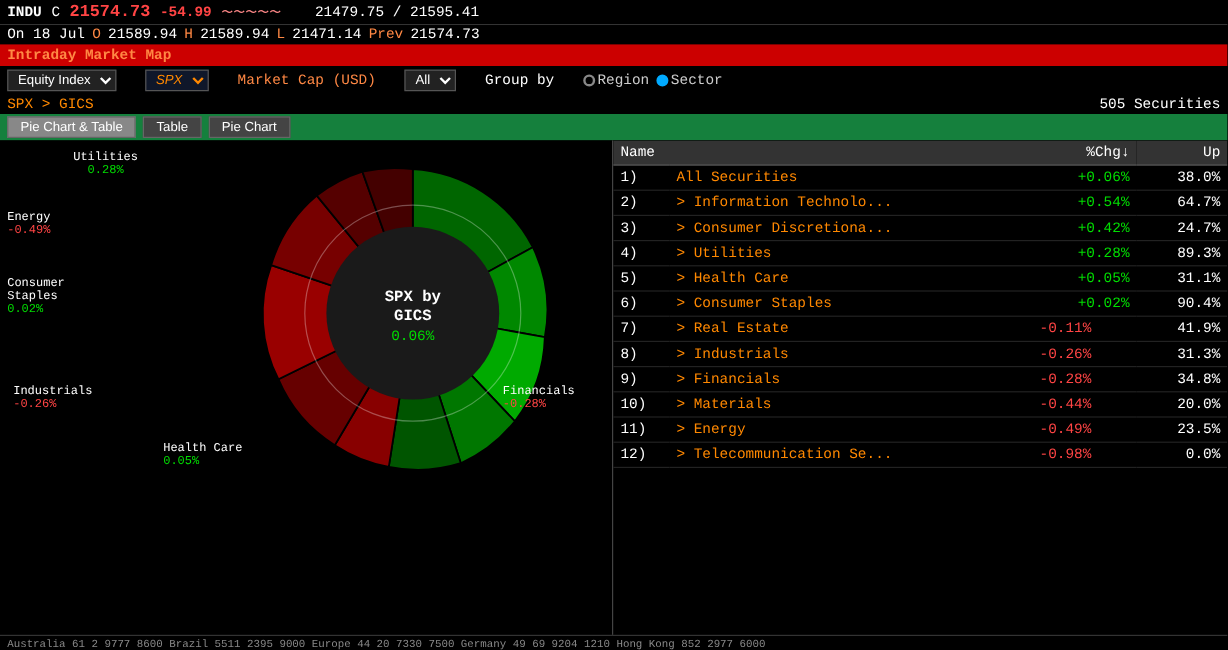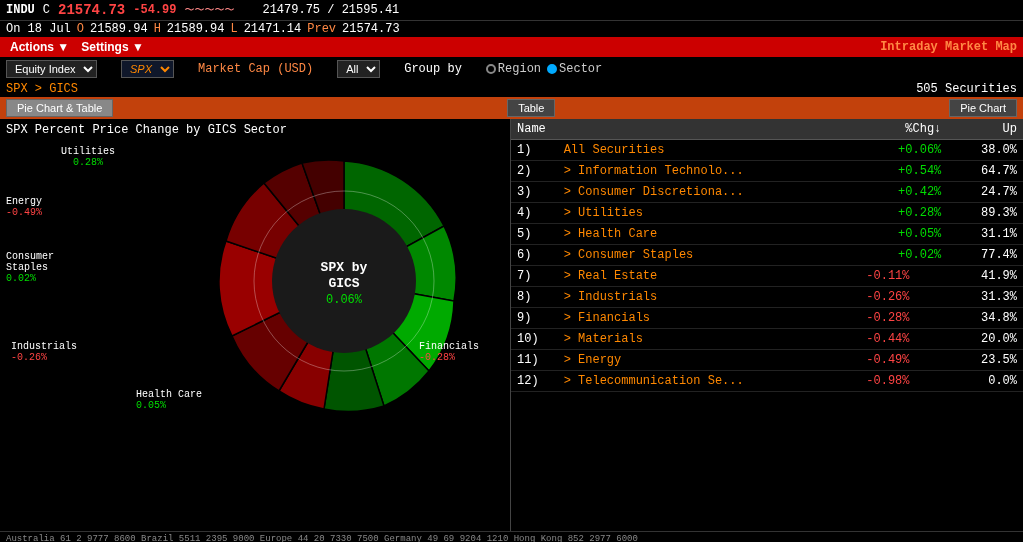--- a/index.html
+++ b/index.html
@@ -107,26 +107,25 @@
       display: flex;
       align-items: center;
       justify-content: space-between;
     }
     .breadcrumb { color: #ff8800; font-size: 12px; }
     .breadcrumb span { color: #888; }
     .securities-count { color: #fff; font-size: 12px; text-align: right; }
 
     
     .tab-bar {
-      background: #c2410c;
+      background: #15803d;
       padding: 2px 6px;
       display: flex;
       align-items: center;
       gap: 6px;
-      justify-content: space-between;
     }
     .tab-btn {
       background: #444;
       color: #fff;
       border: 1px solid #666;
       padding: 2px 10px;
       font-size: 11px;
       cursor: pointer;
     }
     .tab-btn.active {
@@ -235,24 +234,20 @@
   <span class="ticker-val">21589.94</span>
   <span style="color:#ff8844">H</span>
   <span class="ticker-val">21589.94</span>
   <span style="color:#ff8844">L</span>
   <span class="ticker-val">21471.14</span>
   <span class="prev-label">Prev</span>
   <span class="prev-val">21574.73</span>
 </div>
 
 <div class="actions-bar">
-  <div class="actions-left">
-    <button class="actions-btn">Actions ▼</button>
-    <button class="actions-btn">Settings ▼</button>
-  </div>
   <span class="intraday-label">Intraday Market Map</span>
 </div>
 
 <div class="filter-bar">
   <select class="filter-select">
     <option>Equity Index</option>
   </select>
   <select class="filter-select-orange">
     <option>SPX</option>
   </select>
@@ -282,21 +277,20 @@
 
 <div class="tab-bar">
   <button class="tab-btn active">Pie Chart &amp; Table</button>
   <button class="tab-btn">Table</button>
   <button class="tab-btn">Pie Chart</button>
 </div>
 
 <div class="main-content">
 
   <div class="chart-panel">
-    <div class="chart-title">SPX Percent Price Change by GICS Sector</div>
     <div style="position:relative; display:flex; justify-content:flex-end;">
 
       <div style="position:absolute; top:5px; left:55px; font-size:10px; color:#fff; text-align:center;">
         Utilities<br><span style="color:#00dd00">0.28%</span>
       </div>
       <div style="position:absolute; top:55px; left:0; font-size:10px; color:#fff;">
         Energy<br><span style="color:#ff4444">-0.49%</span>
       </div>
       <div style="position:absolute; top:110px; left:0px; font-size:10px; color:#fff;">
         Consumer<br>Staples<br><span style="color:#00dd00">0.02%</span>
@@ -389,21 +383,21 @@
           <tr>
             <td class="row-num">5)</td>
             <td class="name-col">&gt; Health Care</td>
             <td class="pct-up">+0.05%</td>
             <td class="up-col">31.1%</td>
           </tr>
           <tr>
             <td class="row-num">6)</td>
             <td class="name-col">&gt; Consumer Staples</td>
             <td class="pct-up">+0.02%</td>
-            <td class="up-col">77.4%</td>
+            <td class="up-col">90.4%</td>
           </tr>
           <tr>
             <td class="row-num">7)</td>
             <td class="name-col">&gt; Real Estate</td>
             <td class="pct-down">-0.11%</td>
             <td class="up-col">41.9%</td>
           </tr>
           <tr>
             <td class="row-num">8)</td>
             <td class="name-col">&gt; Industrials</td>

